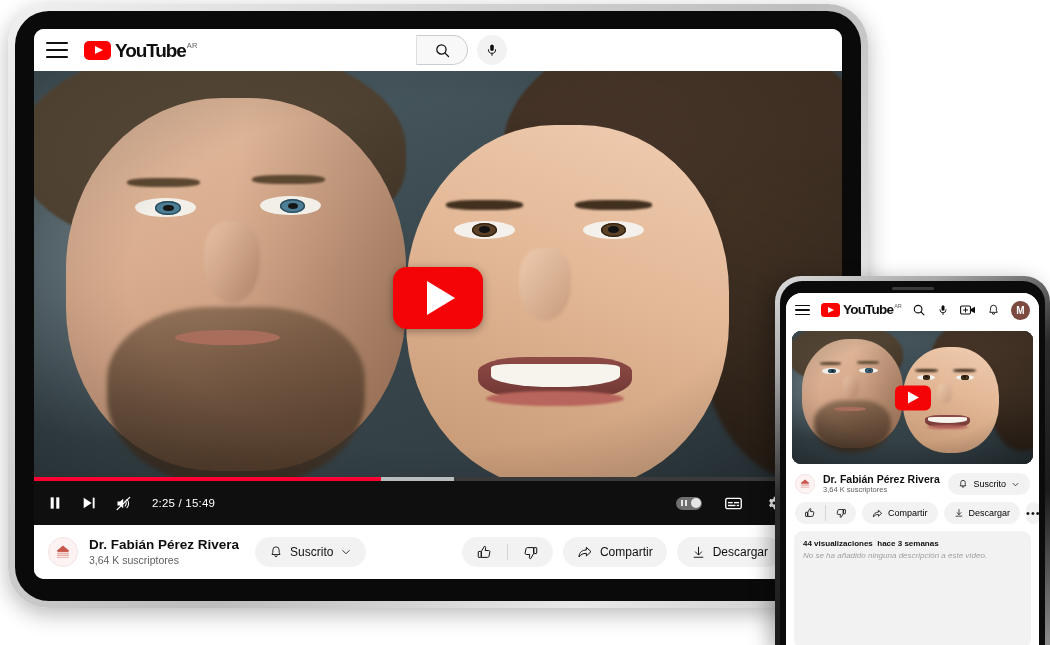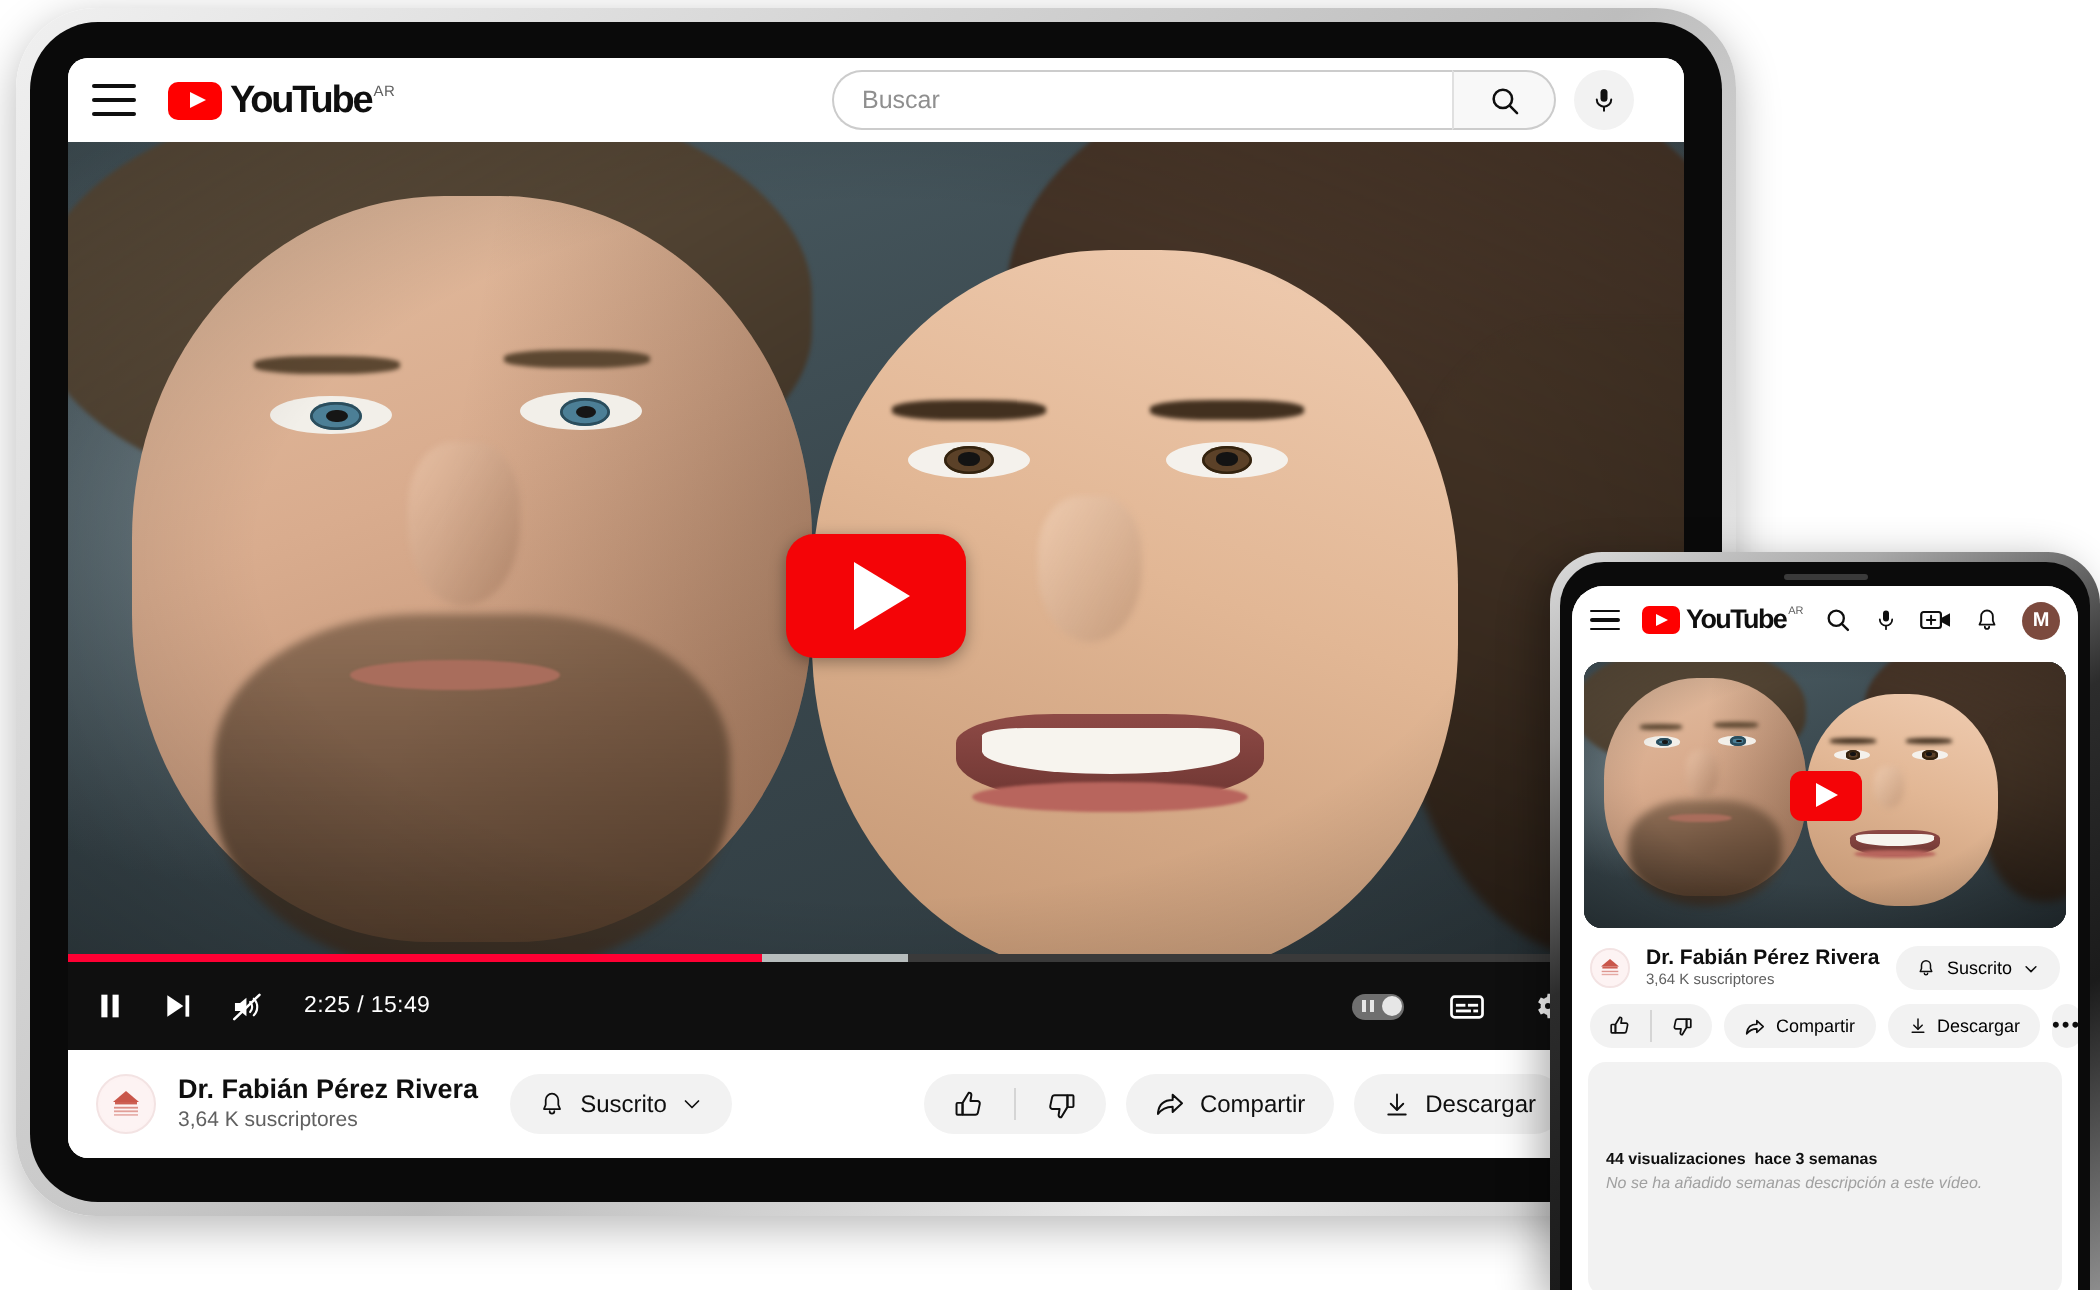--- a/index.html
+++ b/index.html
@@ -176,21 +176,21 @@
   .m-av{width:20px;height:20px;border-radius:50%;background:#fdf2f2;border:1px solid #f3e3e3;margin-right:8px;flex:0 0 20px;display:flex;align-items:center;justify-content:center;overflow:hidden;}
   .m-chname{font-size:10.5px;font-weight:bold;color:#0f0f0f;line-height:12px;}
   .m-chsubs{font-size:7.5px;color:#606060;line-height:10px;}
   .m-pill{height:22px;border-radius:12px;background:#f2f2f2;display:inline-flex;align-items:center;gap:5px;padding:0 10px;font-size:9px;cursor:pointer;margin-left:auto;white-space:nowrap;}
   .m-actions{display:flex;align-items:center;gap:6px;padding:3px 9px 0 9px;}
   .m-lk{height:22px;background:#f2f2f2;border-radius:12px;display:flex;align-items:center;}
   .m-lk .half{padding:0 9px;display:flex;align-items:center;height:100%;cursor:pointer;}
   .m-apill{height:22px;border-radius:12px;background:#f2f2f2;display:inline-flex;align-items:center;gap:5px;padding:0 10px;font-size:9px;cursor:pointer;}
   .m-more{width:24px;height:22px;border-radius:12px;background:#f2f2f2;display:flex;align-items:center;justify-content:center;font-size:11px;color:#0f0f0f;cursor:pointer;letter-spacing:1px;}
   .m-desc{margin:7px 8px 0 8px;background:#f2f2f2;border-radius:9px;padding:7px 9px;flex:1 1 auto;}
-  .m-desc-l1{font-size:8px;color:#606060;line-height:12px;margin-top:36px;}
+  .m-desc-l1{font-size:8px;color:#606060;line-height:12px;}
   .m-desc-l1 b{color:#0f0f0f;font-weight:bold;}
   .m-desc-l2{font-size:8px;color:#a0a0a0;font-style:italic;line-height:12px;}
   .m-more-txt{font-size:8.5px;color:#0f0f0f;font-weight:bold;line-height:14px;margin-top:1px;}
 
   
   .photo { position:absolute; inset:0; overflow:hidden; background:#1b2428; }
   .photo .bg {
     position:absolute; inset:0;
     background:
       radial-gradient(ellipse 40% 60% at 12% 40%, #6d7d84 0%, rgba(109,125,132,0) 70%),
@@ -247,21 +247,20 @@
         </div>
         <div class="yt-logo">
           <div class="yt-play-badge">
                 <div class="tri"></div>
               </div>
           <div class="yt-wordmark">YouTube</div>
           <div class="yt-country">AR</div>
         </div>
 
         <div class="search-wrap">
-          <div class="search-field">Buscar</div>
           <div class="search-btn">
             <svg width="17" height="17" viewBox="0 0 24 24">
               <circle cx="10.5" cy="10.5" r="6.5" fill="none" stroke="#0f0f0f" stroke-width="1.8"></circle>
               <line x1="15.3" y1="15.3" x2="20.5" y2="20.5" stroke="#0f0f0f" stroke-width="1.8" stroke-linecap="round"></line>
             </svg>
           </div>
           <div class="mic-btn">
             <svg width="14" height="14" viewBox="0 0 24 24">
               <rect x="9" y="2.5" width="6" height="11" rx="3" fill="#0f0f0f"></rect>
               <path d="M5.8 11.5a6.2 6.2 0 0 0 12.4 0" fill="none" stroke="#0f0f0f" stroke-width="1.7" stroke-linecap="round"></path>
@@ -578,20 +577,20 @@
           <span>Descargar</span>
         </div>
         <div class="m-more">•••</div>
       </div>
 
       <div class="m-desc">
         <div class="m-desc-l1">
           <b>44 visualizaciones</b>&nbsp;
           <b>hace 3 semanas</b>
         </div>
-        <div class="m-desc-l2">No se ha añadido semanas descripción a este vídeo.</div>
+        <div class="m-desc-l2">No se ha añadido ninguna descripción a este vídeo.</div>
       </div>
 
     </div>
    </div>
   </div>
 
 </div>
 
 </body></html>

